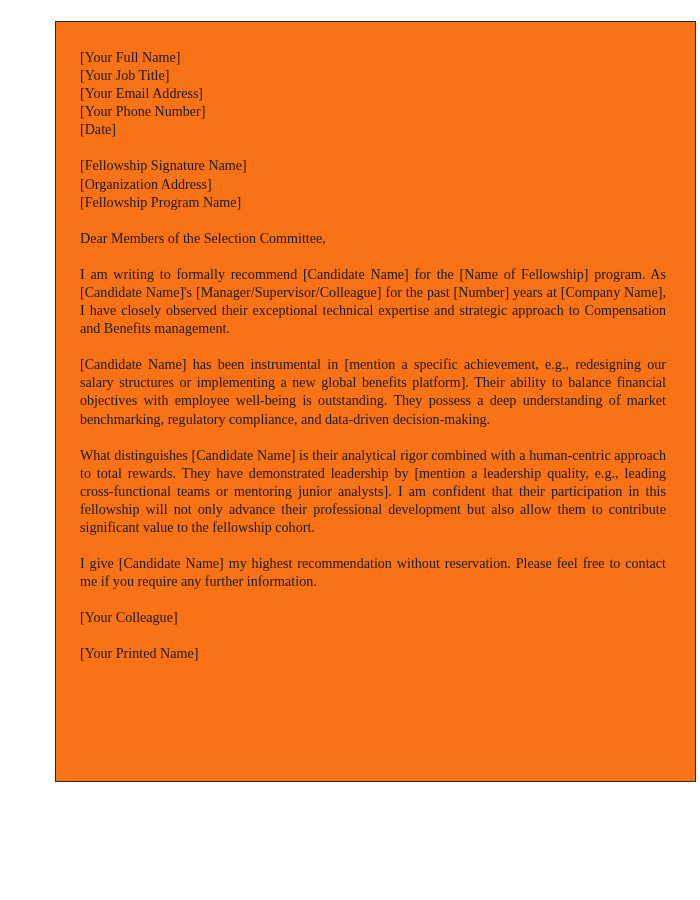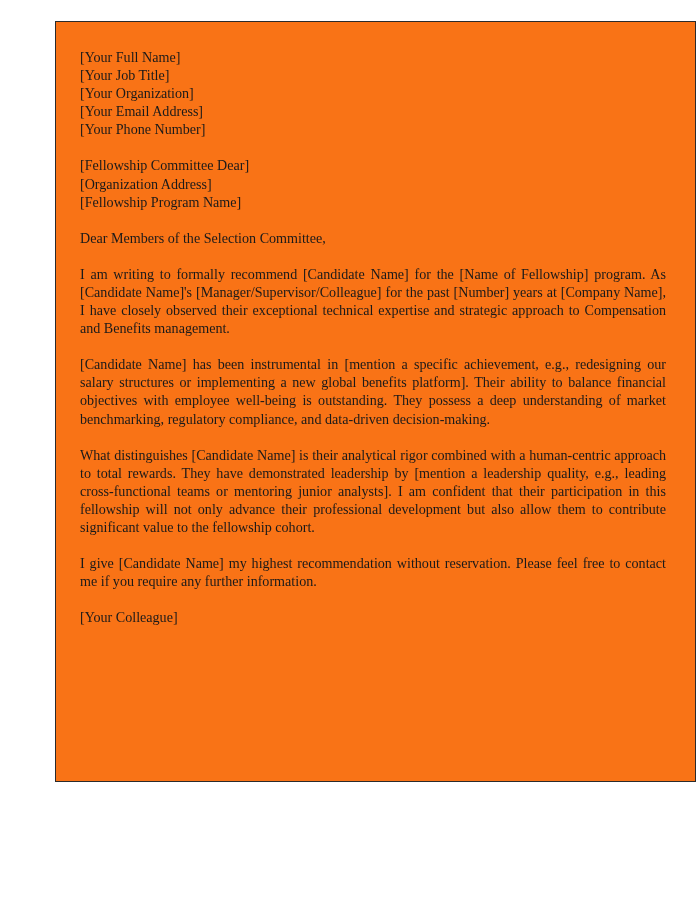--- a/index.html
+++ b/index.html
@@ -59,27 +59,27 @@
 </style>
 </head>
 <body>
 
 <div class="page-frame">
   <div class="letter-body">
 
     <div class="block addr-block">
       <p class="addr-line">[Your Full Name]</p>
       <p class="addr-line">[Your Job Title]</p>
-      <p class="addr-line">[Your Organization]</p>
       <p class="addr-line">[Your Email Address]</p>
       <p class="addr-line">[Your Phone Number]</p>
+      <p class="addr-line">[Date]</p>
     </div>
 
     <div class="block addr-block">
-      <p class="addr-line">[Fellowship Committee Dear]</p>
+      <p class="addr-line">[Fellowship Signature Name]</p>
       <p class="addr-line">[Organization Address]</p>
       <p class="addr-line">[Fellowship Program Name]</p>
     </div>
 
     <div class="block">
       <p class="salutation">Dear Members of the Selection Committee,</p>
     </div>
 
     <div class="block">
       <p class="para">I am writing to formally recommend [Candidate Name] for the [Name of Fellowship] program. As [Candidate Name]'s [Manager/Supervisor/Colleague] for the past [Number] years at [Company Name], I have closely observed their exceptional technical expertise and strategic approach to Compensation and Benefits management.</p>
@@ -95,15 +95,18 @@
 
     <div class="block">
       <p class="para">I give [Candidate Name] my highest recommendation without reservation. Please feel free to contact me if you require any further information.</p>
     </div>
 
 
     <div class="block">
       <p class="standalone-line">[Your Colleague]</p>
     </div>
 
+    <div class="block">
+      <p class="standalone-line">[Your Printed Name]</p>
+    </div>
 
   </div>
 </div>
 
 </body></html>

